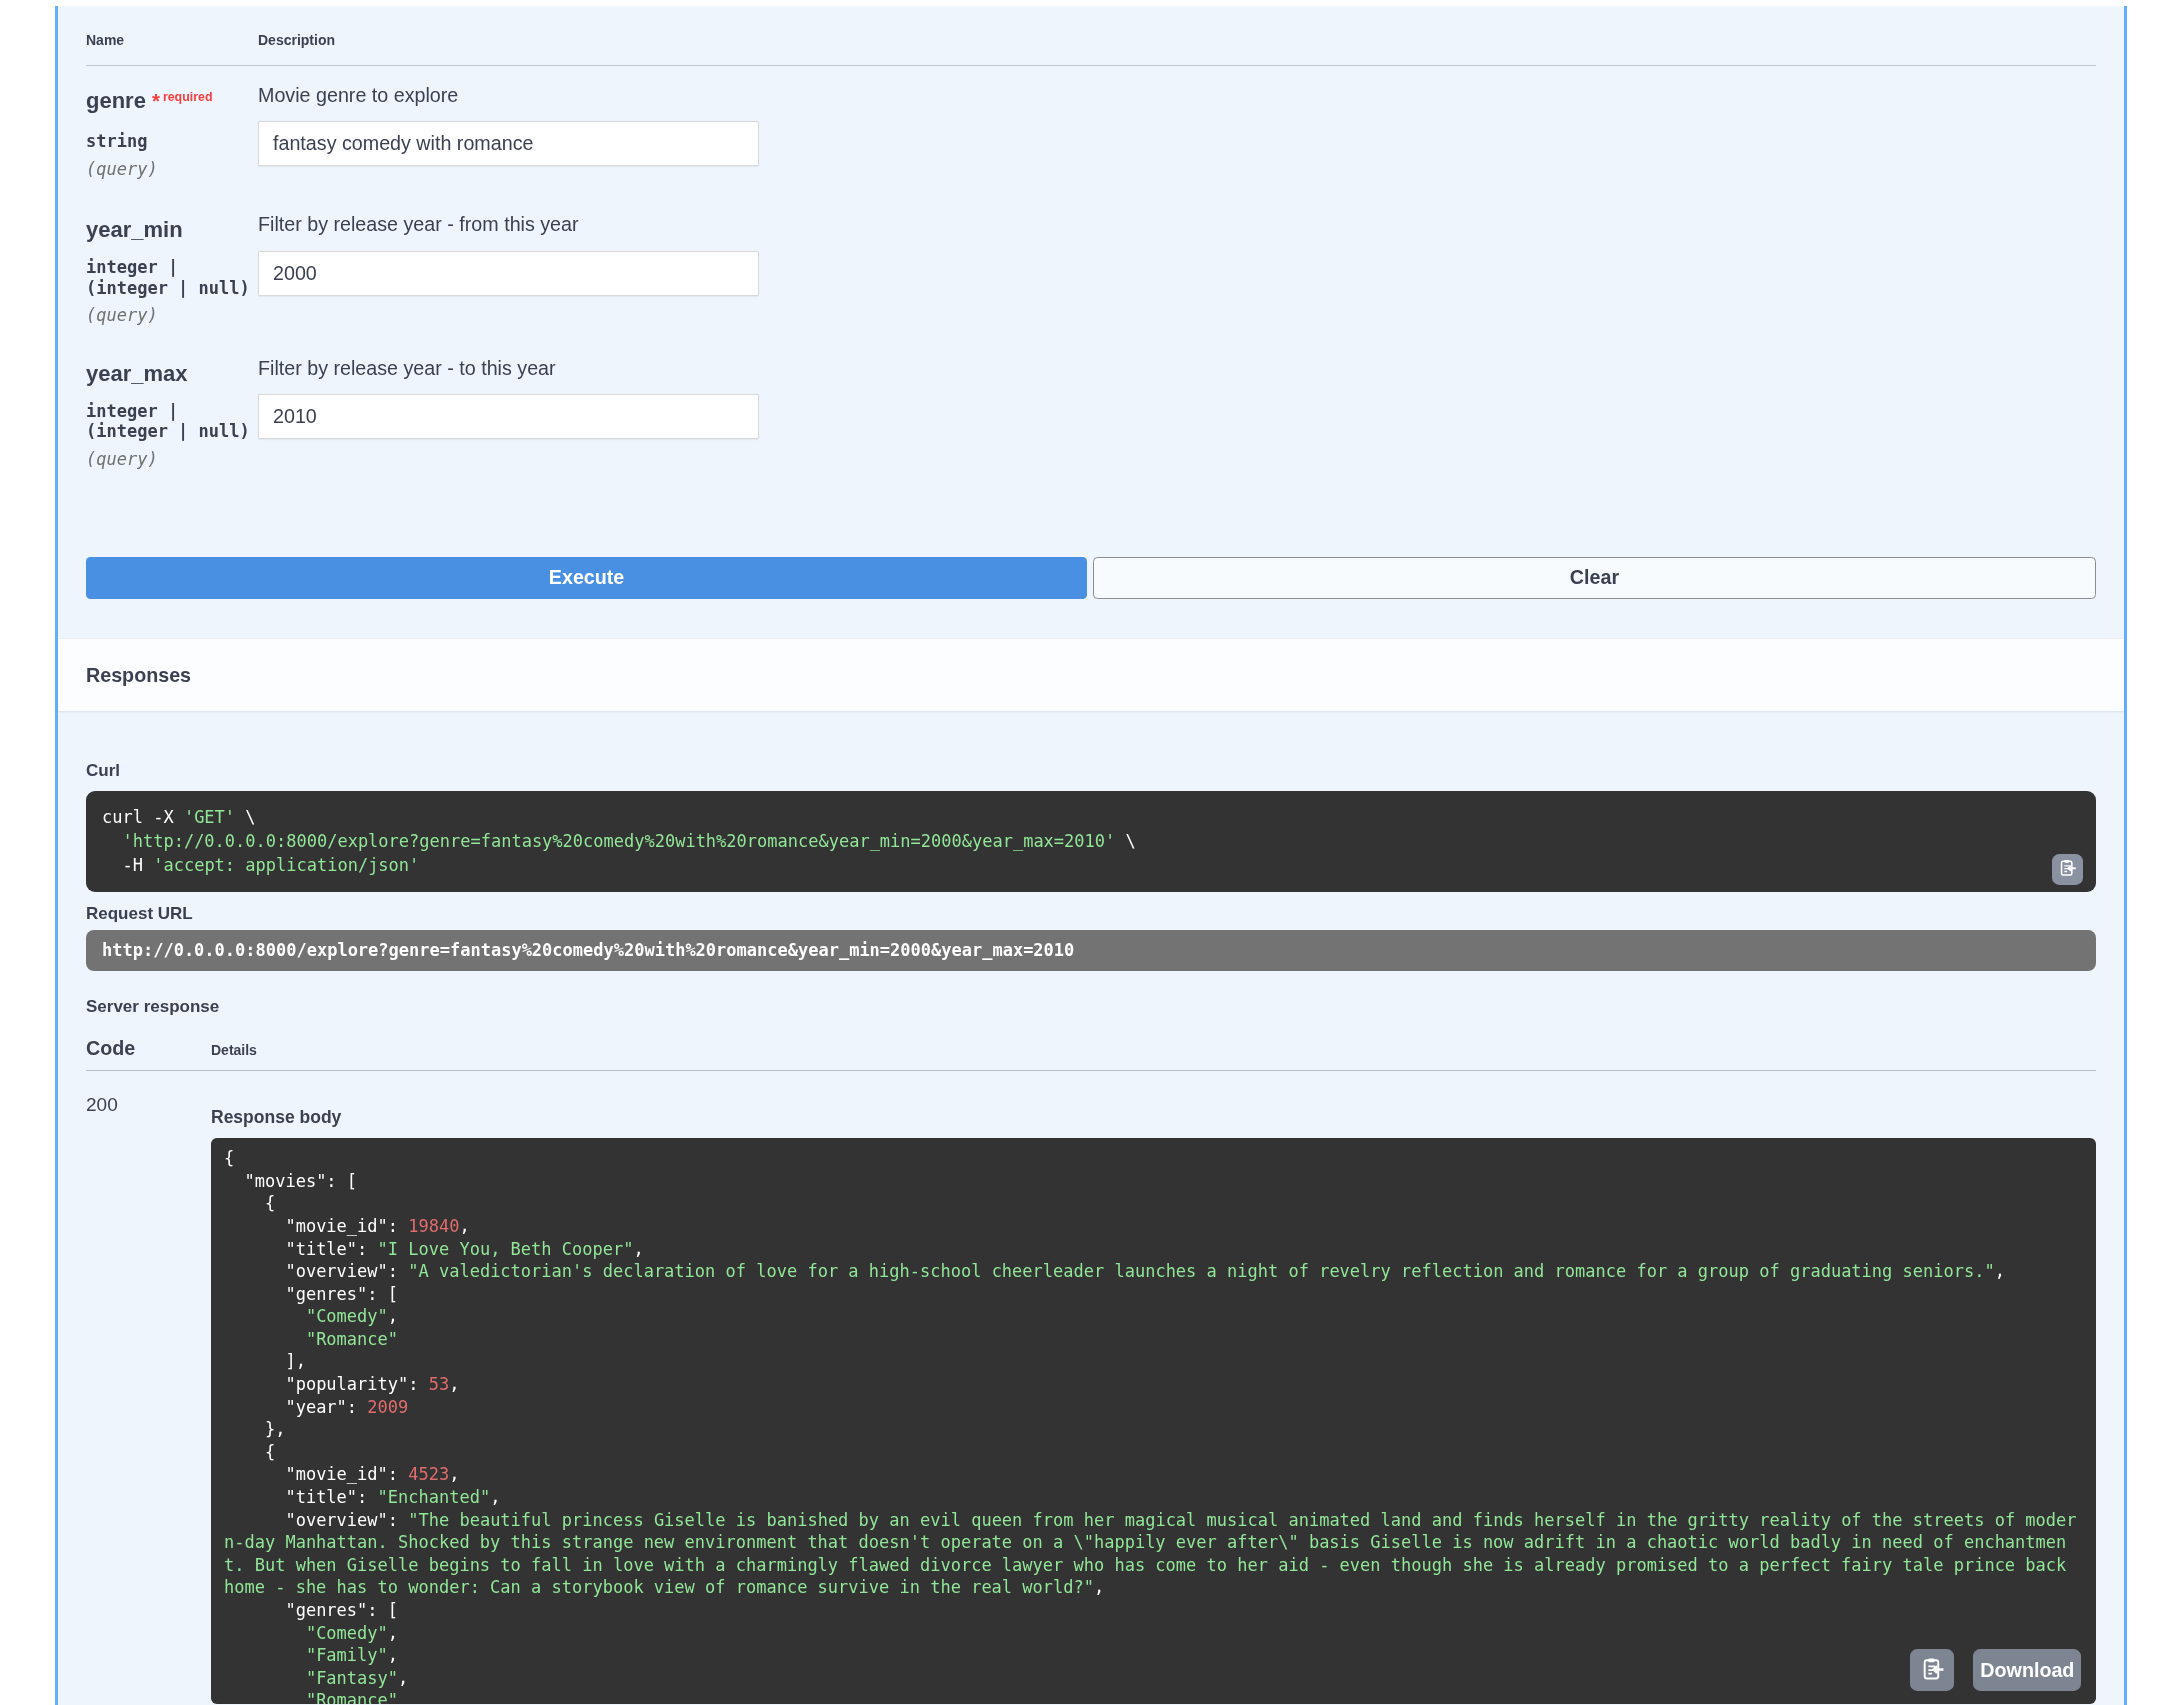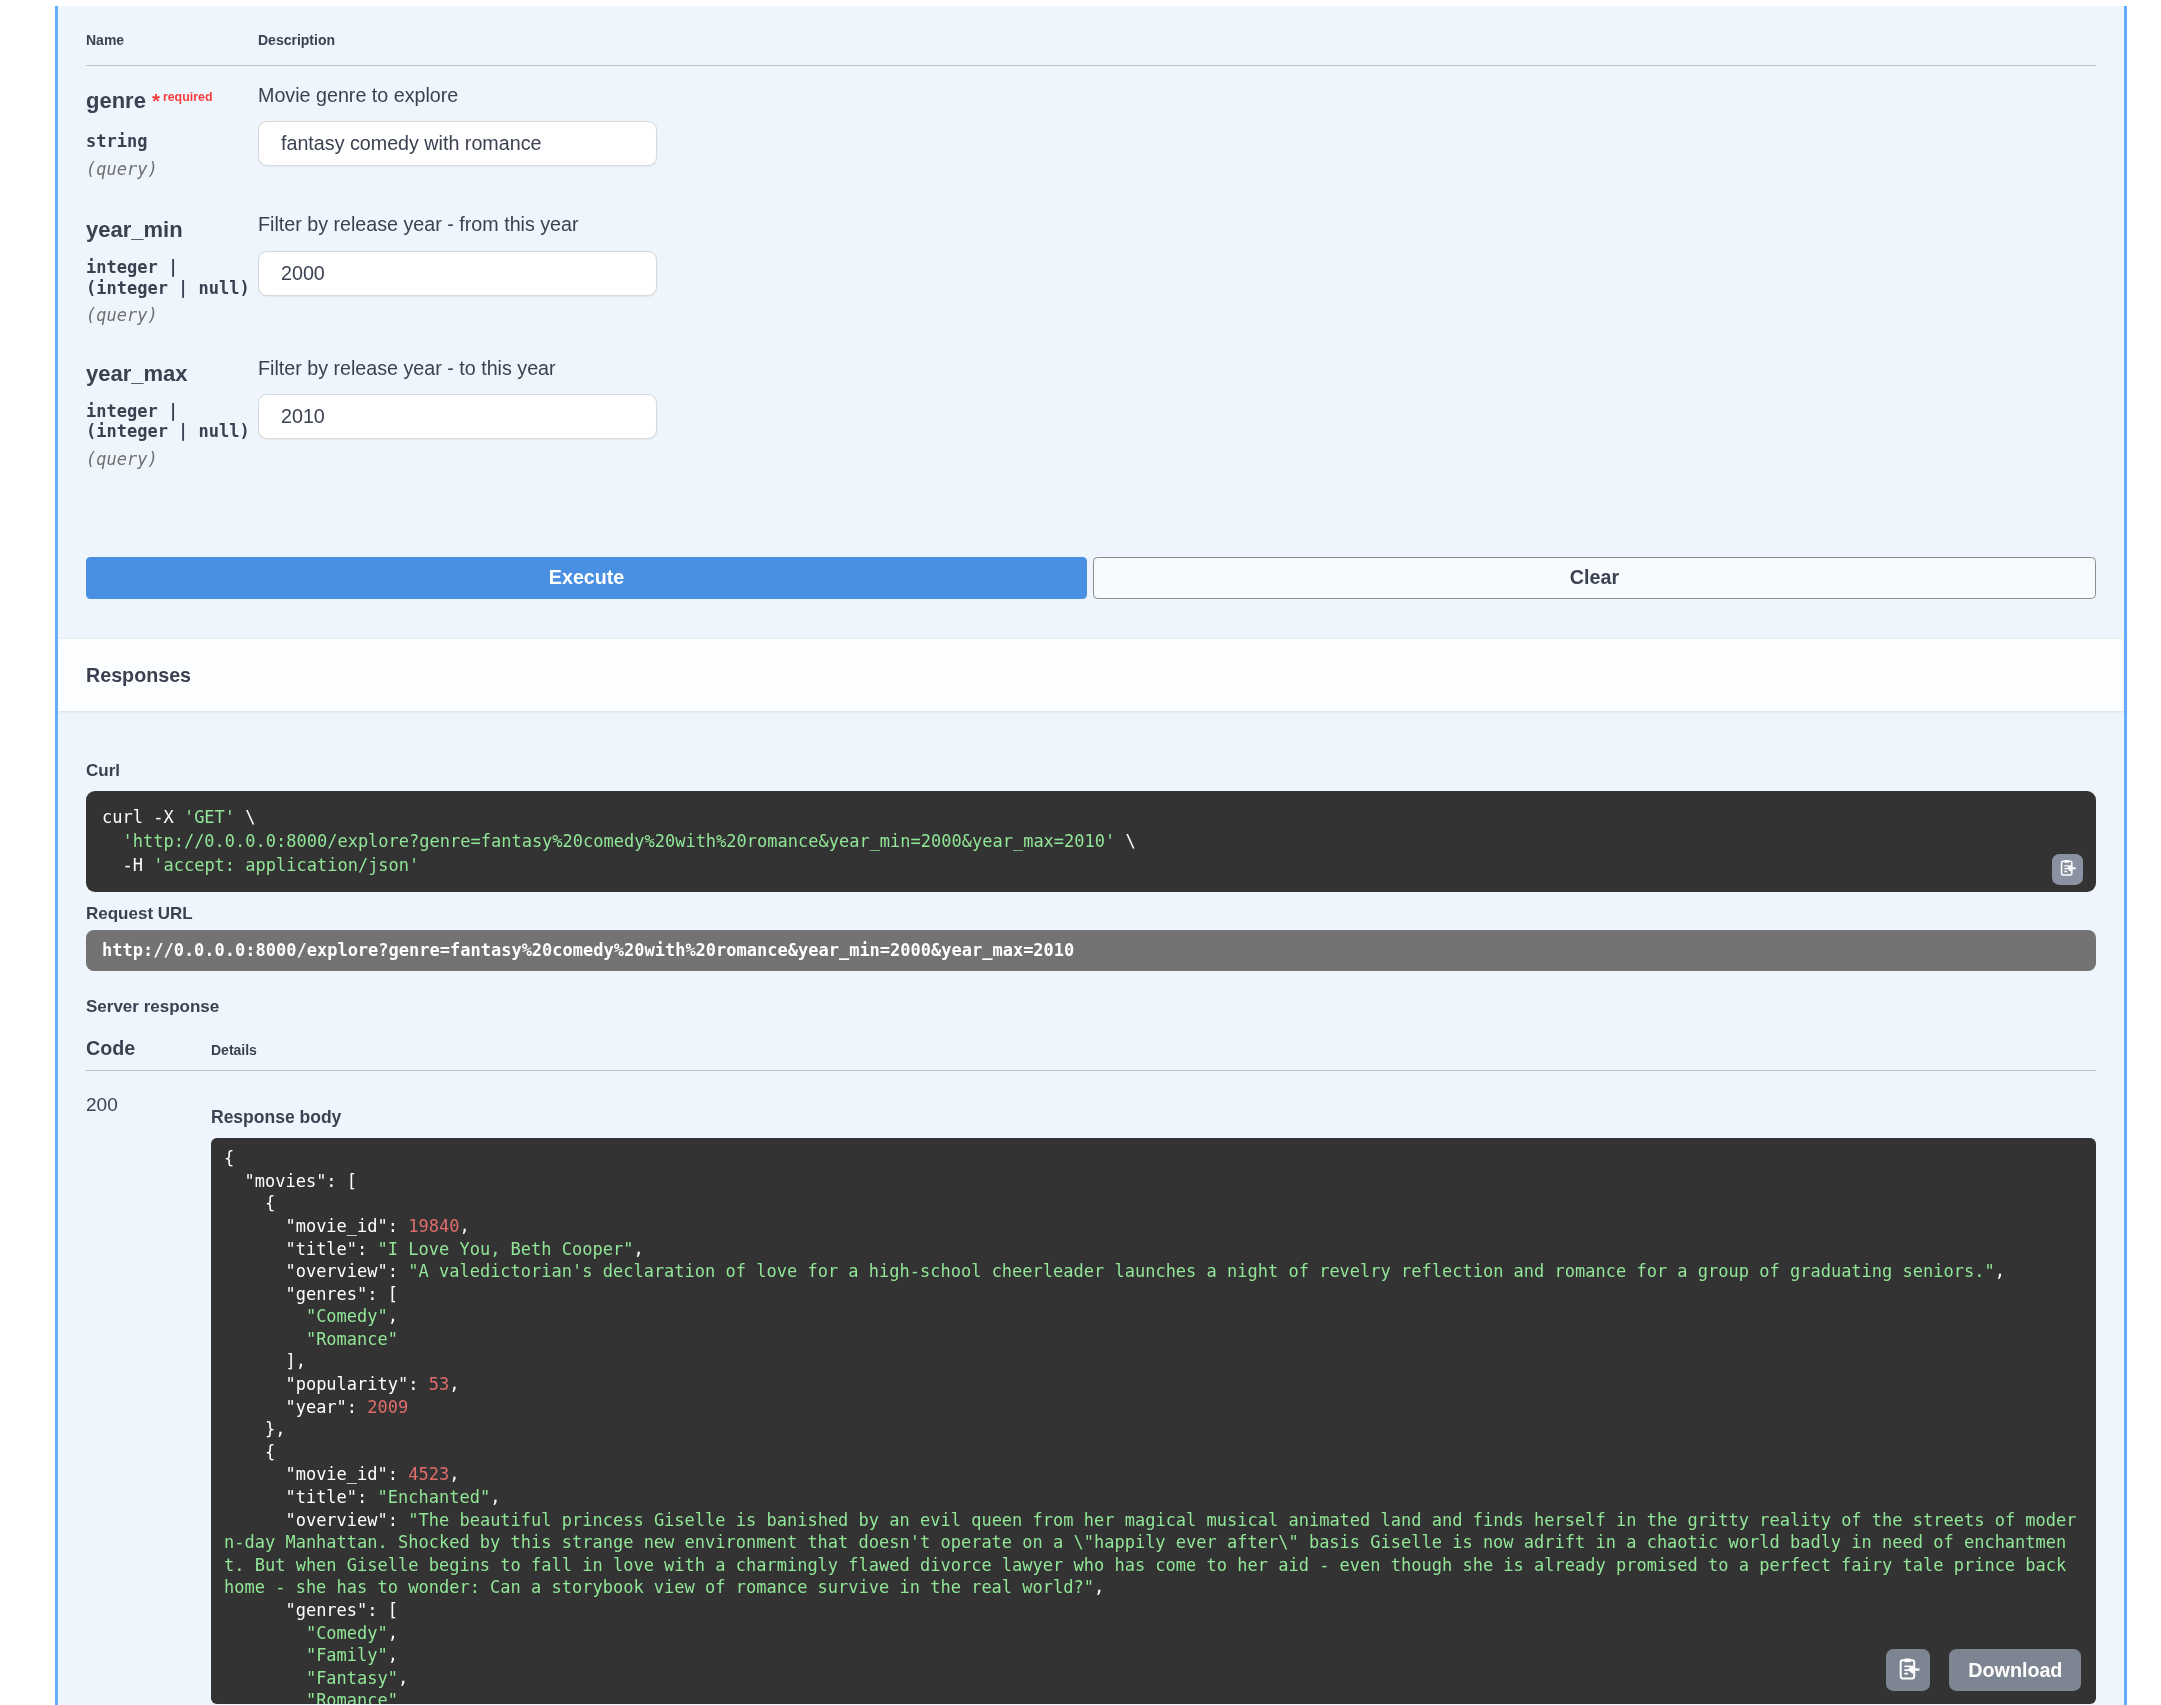--- a/index.html
+++ b/index.html
@@ -15,22 +15,22 @@
   .param-row.r2{padding-top:34px;}
   .param-row.r3{padding-top:31px;}
   .param-name{font-size:22px;font-weight:bold;line-height:34px;}
   .star{color:#f93e3e;font-size:20.4px;font-weight:bold;}
   .req-word{color:#f93e3e;font-size:12.4px;font-weight:bold;position:relative;top:-6.6px;margin-left:2.9px;}
   .param-type{font-family:"DejaVu Sans Mono",monospace;font-weight:bold;font-size:17px;line-height:20.4px;margin-top:10.2px;}
   .param-type2{font-family:"DejaVu Sans Mono",monospace;font-weight:bold;font-size:17px;line-height:20.4px;}
   .param-in{font-family:"DejaVu Sans Mono",monospace;font-style:italic;font-size:17px;line-height:20.4px;color:#707070;margin-top:7.3px;}
   .param-desc-cell{flex:1;}
   .param-desc{font-size:19.7px;line-height:23px;}
-  .param-input{display:block;margin-top:14.6px;width:399px;height:45px;box-sizing:border-box;
-               border:0.7px solid #d9d9d9;border-radius:9px;background:#fff;padding:0 22px;
+  .param-input{display:block;margin-top:14.6px;width:501px;height:45px;box-sizing:border-box;
+               border:0.7px solid #d9d9d9;border-radius:1px;background:#fff;padding:0 14px;
                font-family:"Liberation Sans",sans-serif;font-size:19.7px;color:#3b4151;
                box-shadow:0 0.7px 1.5px rgba(0,0,0,.06);}
   
   .execute-wrapper{display:flex;gap:5.8px;margin:87px 28px 0;height:42px;}
   .btn{flex:1;font-size:19.7px;font-weight:bold;border-radius:4.4px;cursor:pointer;
        font-family:"Liberation Sans",sans-serif;}
   .btn-execute{background:#4990e2;color:#fff;border:none;}
   .btn-clear{background:rgba(255,255,255,.55);color:#3b4151;border:1.5px solid #8c8c8c;}
   
   .responses-header{margin-top:39px;height:73px;box-sizing:border-box;background:#fbfdff;
@@ -60,21 +60,21 @@
   .sr-row{display:flex;margin:0 28px;padding-top:23px;}
   .response-code{font-size:19px;line-height:22px;}
   .sr-details{flex:1;min-width:0;}
   .response-body-label{font-size:17.5px;font-weight:bold;padding-top:13px;}
   .response-block{position:relative;margin-top:10.2px;height:566px;overflow:hidden;background:#333333;
                   border-radius:5.8px;color:#fff;font-family:"DejaVu Sans Mono",monospace;
                   font-size:17px;line-height:22.6px;padding:8.7px 13px;box-sizing:border-box;}
   .response-actions{position:absolute;right:14.6px;bottom:13px;display:flex;gap:19px;align-items:center;}
   .copy-btn-lg{width:44px;height:42px;border:none;border-radius:7.3px;background:#7d8492;
                display:flex;align-items:center;justify-content:center;cursor:pointer;padding:0;}
-  .download-btn{height:42px;padding:0 19px;border:none;border-radius:7.3px;background:#7d8492;
+  .download-btn{height:42px;padding:0 7px;border:none;border-radius:7.3px;background:#7d8492;
                 color:#fff;font-size:19.7px;font-weight:bold;cursor:pointer;
                 font-family:"Liberation Sans",sans-serif;}
 </style>
 </head>
 <body>
 
 <div class="opblock">
 
   <div class="params-header">
     <div class="col-name hdr">Name</div>

